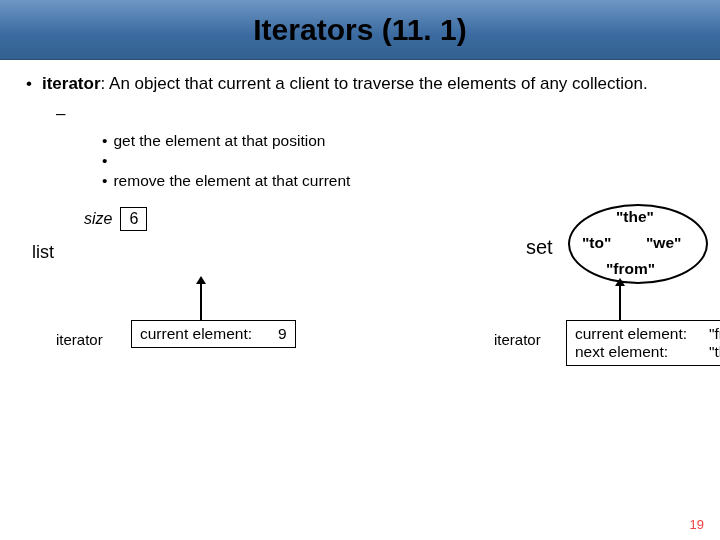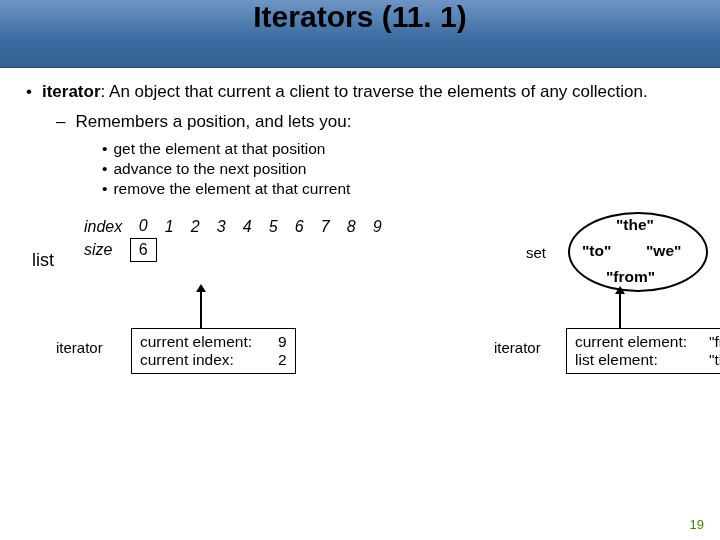--- a/index.html
+++ b/index.html
@@ -1,17 +1,17 @@
 <!DOCTYPE html>
 <html><head>
 <meta charset="utf-8">
 <style>
   * { margin: 0; padding: 0; box-sizing: border-box; }
   body { font-family: Verdana, Geneva, sans-serif; width: 720px; height: 540px; background: #fff; position: relative; }
-  .header { background: linear-gradient(to bottom, #6e96c4, #3a6aa0 60%, #34618f); height: 68px; display: flex; align-items: flex-start; justify-content: center; border-bottom: 1px solid #2a4e75; }
+  .header { background: linear-gradient(to bottom, #6e96c4, #3a6aa0 60%, #34618f); height: 60px; display: flex; align-items: center; justify-content: center; border-bottom: 1px solid #2a4e75; }
   .title { font-size: 30px; font-weight: bold; color: #000; }
   .content { padding: 14px 20px 0 26px; font-size: 17px; color: #000; }
   .bullet { display: flex; margin-bottom: 10px; }
   .dot { margin-right: 10px; }
   .term { font-weight: bold; }
   .sub { margin-left: 30px; display: flex; margin-bottom: 8px; font-size: 17px; }
   .dash { margin-right: 10px; }
   .sub2 { margin-left: 76px; font-size: 15.5px; display: flex; margin-bottom: 2px; }
   .dot2 { margin-right: 6px; }
   .diagram { position: relative; margin-top: 14px; height: 190px; }
@@ -21,118 +21,99 @@
   .arr-tbl .hdr { font-style: italic; text-align: left; padding-right: 8px; border: none; }
   .arr-tbl .idx { font-style: italic; border: none; }
   .arr-tbl .v { border: 1.5px solid #000; }
   .arr-tbl .sz { border: 1.5px solid #000; }
   .it-box1 { position: absolute; left: 105px; top: 116px; border: 1.5px solid #000; padding: 4px 8px; font-size: 15.5px; }
   .it-lbl1 { position: absolute; left: 30px; top: 127px; font-size: 15px; }
   .it-row { display: flex; }
   .it-k { width: 138px; }
   .arrow1 { position: absolute; left: 174px; top: 78px; width: 2px; height: 38px; background: #000; }
   .arrow1::before { content: ""; position: absolute; top: -6px; left: -4px; border-left: 5px solid transparent; border-right: 5px solid transparent; border-bottom: 8px solid #000; }
-  .set-label { position: absolute; left: 500px; top: 32px; font-size: 15px; }
+  .set-label { position: absolute; left: 500px; top: 32px; font-size: 20px; }
   .set-oval { position: absolute; left: 542px; top: 0; width: 140px; height: 80px; border: 2px solid #000; border-radius: 50%; }
   .set-txt { position: absolute; font-size: 15.5px; font-weight: bold; }
   .it-box2 { position: absolute; left: 540px; top: 116px; border: 1.5px solid #000; padding: 4px 8px; font-size: 15.5px; }
   .it-lbl2 { position: absolute; left: 468px; top: 127px; font-size: 15px; }
   .it2-row { display: flex; }
   .it2-k { width: 134px; }
   .arrow2 { position: absolute; left: 593px; top: 80px; width: 2px; height: 36px; background: #000; }
   .arrow2::before { content: ""; position: absolute; top: -6px; left: -4px; border-left: 5px solid transparent; border-right: 5px solid transparent; border-bottom: 8px solid #000; }
-  .pagenum { position: absolute; right: 16px; bottom: 8px; font-size: 13px; color: #4d7c0f; }
+  .pagenum { position: absolute; right: 16px; bottom: 8px; font-size: 13px; color: #ef4444; }
 </style>
 </head>
 <body>
 
 <div class="header">
   <div class="title">Iterators (11. 1)</div>
 </div>
 
 <div class="content">
   <div class="bullet">
     <span class="dot">•</span>
     <span>
       <span class="term">iterator</span><span>: An object that current a client to traverse the elements of any collection.</span>
     </span>
   </div>
   <div class="sub">
     <span class="dash">–</span>
-    <span>Remembers a position, and lets you:</span>
   </div>
   <div class="sub2">
       <span class="dot2">•</span>
       <span>get the element at that position</span>
     </div>
   <div class="sub2">
       <span class="dot2">•</span>
-      <span>advance to the next position</span>
     </div>
   <div class="sub2">
       <span class="dot2">•</span>
       <span>remove the element at that current</span>
     </div>
 
   <div class="diagram">
     <div class="list-label">list</div>
 
     <table class="arr-tbl">
       <tbody>
-          <tr>
-        <td class="hdr">index</td>
-        <td class="idx">0</td>
-        <td class="idx">1</td>
-        <td class="idx">2</td>
-        <td class="idx">3</td>
-        <td class="idx">4</td>
-        <td class="idx">5</td>
-        <td class="idx">6</td>
-        <td class="idx">7</td>
-        <td class="idx">8</td>
-        <td class="idx">9</td>
-      </tr>
       <tr>
         <td class="hdr">size</td>
         <td class="sz">6</td>
         <td colspan="9" style="border:none"></td>
       </tr>
     </tbody>
       </table>
 
     <div class="arrow1"></div>
 
     <div class="it-lbl1">iterator</div>
     <div class="it-box1">
       <div class="it-row">
           <span class="it-k">current element:</span>
           <span>9</span>
-        </div>
-      <div class="it-row">
-          <span class="it-k">current index:</span>
-          <span>2</span>
         </div>
     </div>
 
     <div class="set-label">set</div>
     <div class="set-oval"></div>
     <div class="set-txt" style="left:590px; top:4px">"the"</div>
     <div class="set-txt" style="left:556px; top:30px">"to"</div>
     <div class="set-txt" style="left:620px; top:30px">"we"</div>
     <div class="set-txt" style="left:580px; top:56px">"from"</div>
 
     <div class="arrow2"></div>
 
     <div class="it-lbl2">iterator</div>
     <div class="it-box2">
       <div class="it2-row">
           <span class="it2-k">current element:</span>
           <span>"from"</span>
         </div>
       <div class="it2-row">
-          <span class="it2-k">list element:</span>
+          <span class="it2-k">next element:</span>
           <span>"the"</span>
         </div>
     </div>
   </div>
 </div>
 
 <div class="pagenum">19</div>
 
 </body></html>

